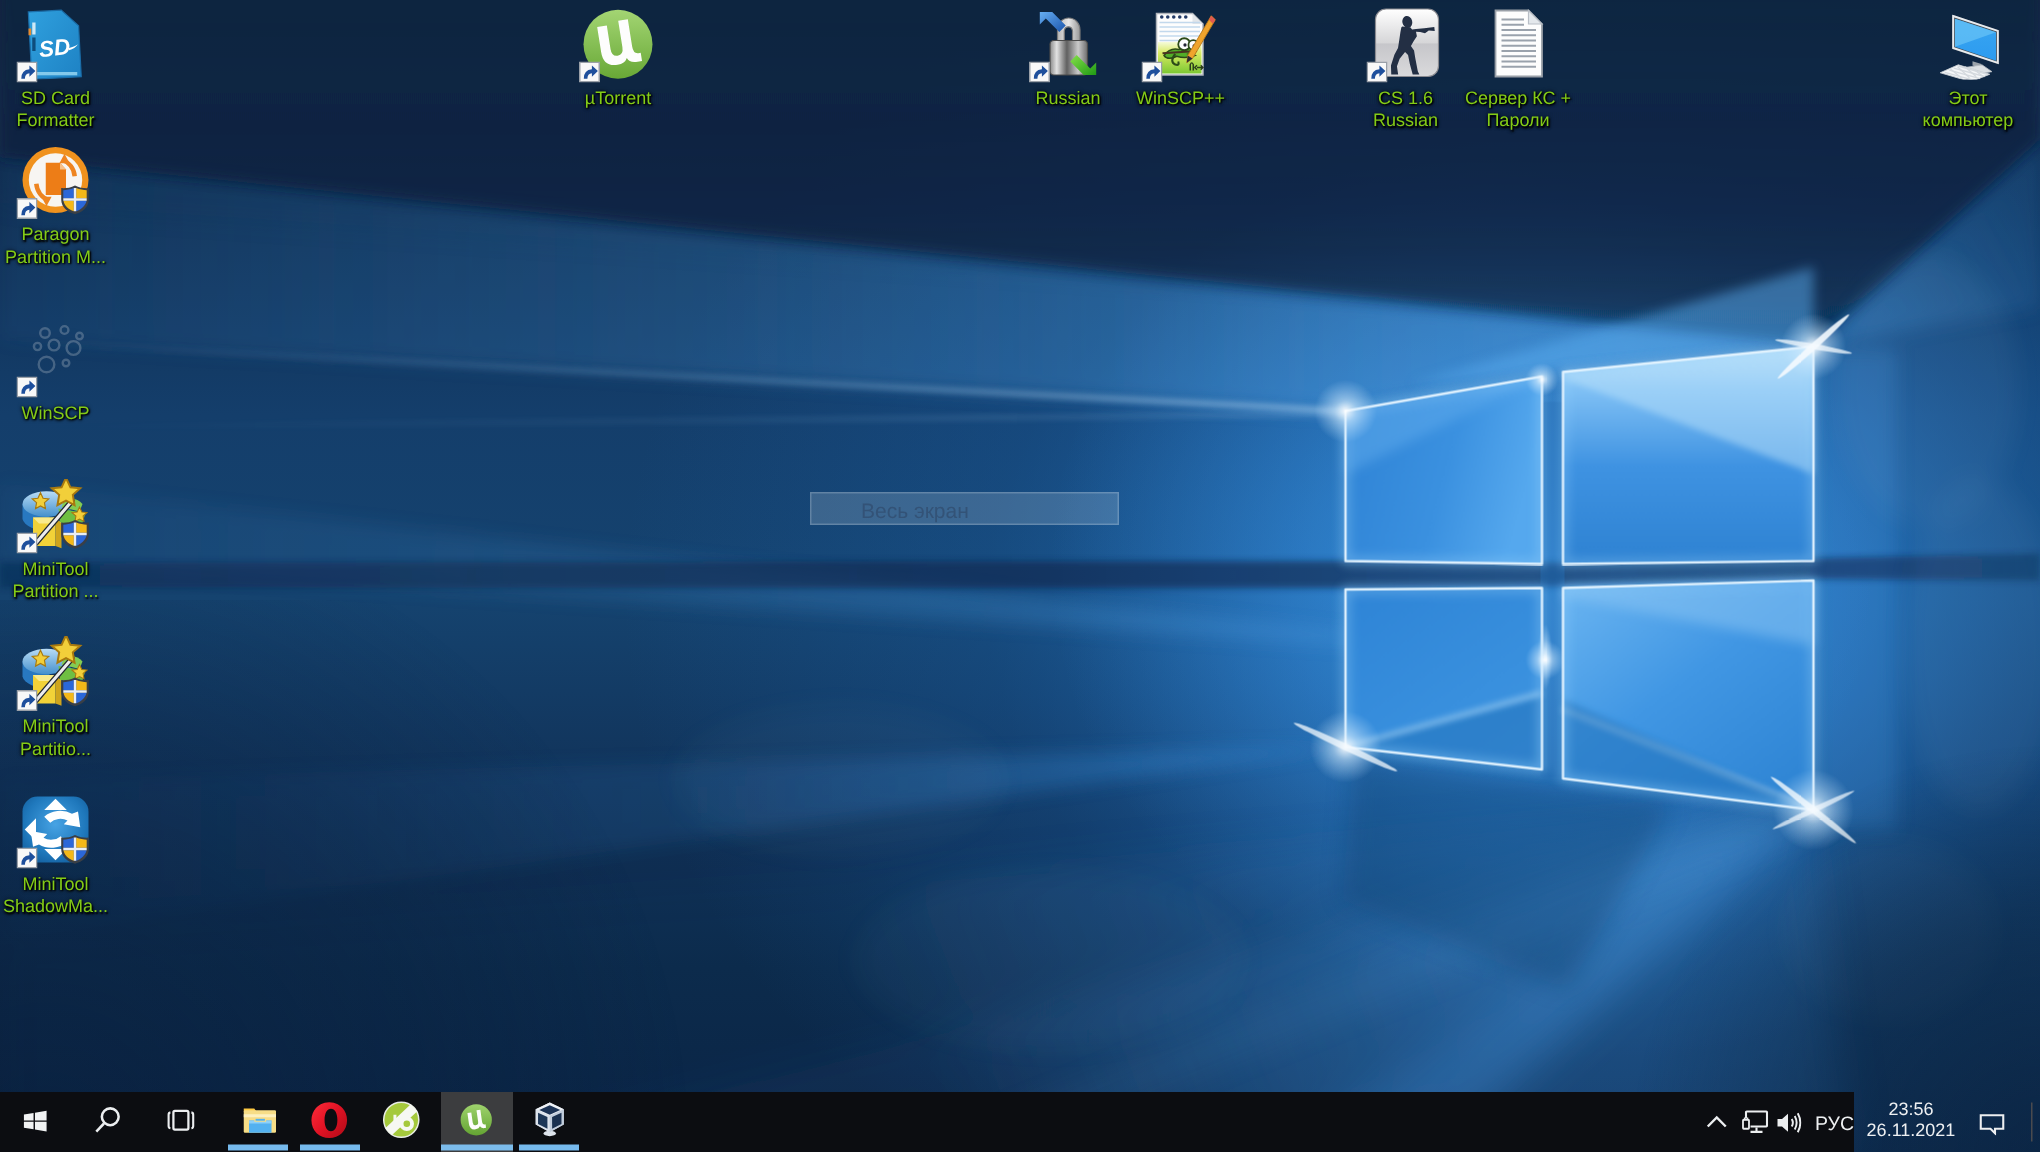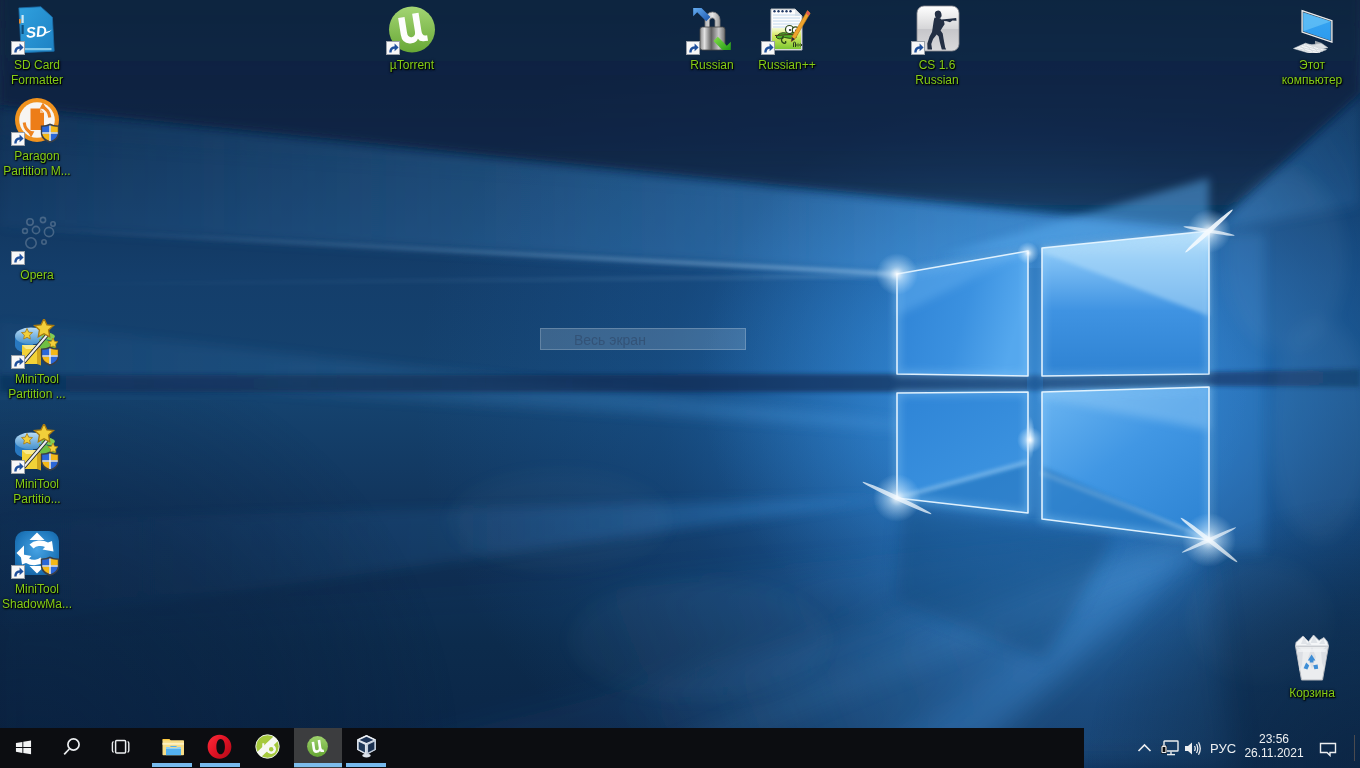--- a/index.html
+++ b/index.html
@@ -7,21 +7,21 @@
   #desktop{position:absolute;left:0;top:0;width:1360px;height:768px;}
   #wall{position:absolute;left:0;top:0;}
   .cell{position:absolute;width:76px;text-align:center;}
   .cell .ic{position:relative;width:48px;height:48px;margin:0 auto;}
   .cell .lbl{margin-top:5px;font-size:12px;line-height:15px;color:#84cc16;
     text-shadow:0 1px 2px rgba(0,0,0,.95),0 0 3px rgba(0,0,0,.8),1px 1px 1px rgba(0,0,0,.9);}
   .sc{position:absolute;left:-2px;bottom:-2px;width:14px;height:14px;}
   #tip{position:absolute;left:540px;top:328px;width:206px;height:22px;
     background:rgba(235,244,252,.18);border:1px solid rgba(255,255,255,.20);box-sizing:border-box;}
   #tip span{position:absolute;left:33px;top:3px;font-size:14px;color:rgba(50,80,115,.85);text-align:center;}
-  #taskbar{position:absolute;left:0;top:728px;width:1084px;height:40px;background:#0c0d11;}
+  #taskbar{position:absolute;left:0;top:728px;width:1212px;height:40px;background:#0c0d11;padding-left:24px;}
   .ul{position:absolute;bottom:1px;height:4px;background:#76b9ed;}
   .tray{position:absolute;color:#eef0f2;}
 </style>
 </head>
 <body>
 <div id="desktop">
 
 <svg id="wall" width="1360" height="768" viewBox="0 0 1360 768">
 <defs>
 <linearGradient id="base" x1="0" y1="0" x2="0" y2="1">
@@ -274,21 +274,21 @@
             <circle cx="12" cy="16" r="2.4"></circle>
             <circle cx="23" cy="15" r="3.6"></circle>
             <circle cx="36" cy="17" r="4.6"></circle>
             <circle cx="18" cy="28" r="5.2"></circle>
             <circle cx="31" cy="27" r="2.2"></circle>
           </g>
         </svg><svg class="sc" viewBox="0 0 14 14">
           <rect x="0.5" y="0.5" width="13" height="13" fill="#f8f8f8" stroke="#9aa0a8" stroke-width="1"></rect>
           <path d="M3.2,11.5 Q3.2,5.6 8.6,5.2 L8.6,2.6 L12.6,6.4 L8.6,10.2 L8.6,7.8 Q5.6,8 5.6,11.5 Z" fill="#1e4f9c"></path>
         </svg></div>
-      <div class="lbl">Opera</div>
+      <div class="lbl">WinSCP</div>
     </div>
 <div class="cell" style="left:-1px;top:319px">
       <div class="ic"><svg width="48" height="48" viewBox="0 0 48 48">
           <defs>
             <linearGradient id="cyla" x1="0" y1="0" x2="0" y2="1">
               <stop offset="0" stop-color="#b8dcf6"></stop>
               <stop offset="1" stop-color="#4490cc"></stop>
             </linearGradient>
           </defs>
           <path d="M2,17 L2,27 A16 8.5 0 0 0 20,34.5 L20,22 Z" fill="#2878c0"></path>
@@ -489,40 +489,59 @@
           </g>
           <path d="M30,38 q1.5,-3 3,0 l0,4 -1,0 0,-4 q-0.5,-1.5 -1,0 l0,4 -1,0 Z" fill="#2c3c1c"></path>
           <path d="M35,40 l4,0 m-1.5,-1.5 l1.5,1.5 -1.5,1.5 m-2.5,-3 l-1.5,1.5 1.5,1.5" stroke="#2c3c1c" stroke-width="0.9" fill="none"></path>
           <path d="M44.5,5.5 L47.2,8.2 L32,34 L28.2,36.8 L28.8,32 Z" fill="#f0a42c" stroke="#b87818" stroke-width="0.6"></path>
           <path d="M28.8,32 L28.2,36.8 L32,34 Z" fill="#2c2c34"></path>
           <path d="M44.5,5.5 L47.2,8.2 L45.6,10.9 L42.9,8.2 Z" fill="#e05a4f"></path>
         </svg><svg class="sc" viewBox="0 0 14 14">
           <rect x="0.5" y="0.5" width="13" height="13" fill="#f8f8f8" stroke="#9aa0a8" stroke-width="1"></rect>
           <path d="M3.2,11.5 Q3.2,5.6 8.6,5.2 L8.6,2.6 L12.6,6.4 L8.6,10.2 L8.6,7.8 Q5.6,8 5.6,11.5 Z" fill="#1e4f9c"></path>
         </svg></div>
-      <div class="lbl">Russian++</div>
+      <div class="lbl">WinSCP++</div>
     </div>
 <div class="cell" style="left:899px;top:5px">
       <div class="ic"><svg width="48" height="48" viewBox="0 0 48 48">
           <defs>
             <linearGradient id="csg" x1="0" y1="0" x2="0" y2="1">
               <stop offset="0" stop-color="#ffffff"></stop>
               <stop offset="0.5" stop-color="#d6d6d8"></stop>
               <stop offset="0.52" stop-color="#c6c6ca"></stop>
               <stop offset="1" stop-color="#dadadc"></stop>
             </linearGradient>
           </defs>
           <rect x="4" y="1" width="42" height="45" rx="7" fill="url(#csg)" stroke="#8a8a90" stroke-width="0.8"></rect>
           <ellipse cx="25.2" cy="9.6" rx="3.3" ry="4" transform="rotate(-14 25.2 9.6)" fill="#232f44"></ellipse>
           <path d="M21.8,12.6 L27.2,13.2 L28.4,14.6 L31,14.3 L36.5,13.8 L43.2,13 L43.5,15.7 L39.5,15.4 L37,17.2 L33.8,16.3 L31,16.1 L31.6,19.2 L29.6,22.2 L27.6,25.6 L29.7,28.6 L30.5,33.6 L32.2,42.5 L33.2,44.6 L28.8,44.6 L26.9,37.6 L25.7,31.6 L23.7,29.6 L20.1,34.1 L18.3,39.1 L19.1,44.6 L14.5,44.6 L14.3,38.6 L16.6,31.5 L19,27 L19.8,22 L20.6,16.5 L21.2,13.4 Z" fill="#232f44"></path>
         </svg><svg class="sc" viewBox="0 0 14 14">
           <rect x="0.5" y="0.5" width="13" height="13" fill="#f8f8f8" stroke="#9aa0a8" stroke-width="1"></rect>
           <path d="M3.2,11.5 Q3.2,5.6 8.6,5.2 L8.6,2.6 L12.6,6.4 L8.6,10.2 L8.6,7.8 Q5.6,8 5.6,11.5 Z" fill="#1e4f9c"></path>
         </svg></div>
       <div class="lbl">CS 1.6<br>Russian</div>
+    </div>
+<div class="cell" style="left:974px;top:5px">
+      <div class="ic"><svg width="48" height="48" viewBox="0 0 48 48">
+          <path d="M9,2 L31,2 L40,11 L40,46 L9,46 Z" fill="#fdfdfd" stroke="#9aa0a8" stroke-width="1.2"></path>
+          <path d="M31,2 L40,11 L31,11 Z" fill="#e4e8ec" stroke="#b8bec6" stroke-width="0.8"></path>
+          <g stroke="#9aa2ac" stroke-width="1.3">
+            <line x1="13" y1="8" x2="28" y2="8"></line>
+            <line x1="13" y1="11.5" x2="28" y2="11.5"></line>
+            <line x1="13" y1="15" x2="36" y2="15"></line>
+            <line x1="13" y1="18.5" x2="36" y2="18.5"></line>
+            <line x1="13" y1="22" x2="36" y2="22"></line>
+            <line x1="13" y1="25.5" x2="36" y2="25.5"></line>
+            <line x1="13" y1="29" x2="36" y2="29"></line>
+            <line x1="13" y1="32.5" x2="36" y2="32.5"></line>
+            <line x1="13" y1="36" x2="36" y2="36"></line>
+            <line x1="13" y1="39.5" x2="36" y2="39.5"></line>
+          </g>
+        </svg></div>
+      <div class="lbl">Сервер КС +<br>Пароли</div>
     </div>
 <div class="cell" style="left:1274px;top:5px">
       <div class="ic"><svg width="48" height="48" viewBox="0 0 48 48">
           <defs>
             <linearGradient id="scr" x1="0" y1="0" x2="0" y2="1">
               <stop offset="0" stop-color="#38a6f2"></stop>
               <stop offset="1" stop-color="#2d9bef"></stop>
             </linearGradient>
           </defs>
           <path d="M13.6,5 L44.4,15.2 L44.4,37.8 L13.6,27.6 Z" fill="#464e56"></path>
@@ -538,35 +557,20 @@
             <line x1="14.5" y1="40.4" x2="35" y2="46"></line>
             <line x1="17.5" y1="39" x2="37.5" y2="44.8"></line>
             <line x1="12" y1="40.7" x2="20" y2="47.3"></line>
             <line x1="17" y1="39.5" x2="25" y2="46.8"></line>
             <line x1="22" y1="39.5" x2="29.5" y2="46.2"></line>
             <line x1="27" y1="40.5" x2="33.8" y2="45.8"></line>
           </g>
         </svg></div>
       <div class="lbl">Этот<br>компьютер</div>
     </div>
-<div class="cell" style="left:1274px;top:633px">
-      <div class="ic"><svg width="48" height="48" viewBox="0 0 48 48">
-          <path d="M7.5,13 L40.5,13 L34.5,47 L13.5,47 Z" fill="#ebedef" stroke="#b4b8be" stroke-width="1"></path>
-          <path d="M9,13 L15,18 L14,32 L11.5,38 Z M39,13 L33,18 L34,30 L36.5,36 Z M24,14 L28,24 L24,36 L20,25 Z" fill="#dcdfe4"></path>
-          <path d="M10.5,19 L37.5,19 L38,16 L10,16 Z" fill="#f2f4f6" opacity="0.7"></path>
-          <path d="M9.5,8 L15,3 L20.5,8.5 L25.5,2 L31,7.5 L36,4.5 L39.5,9 L40.5,13 L7.5,13 L8,9.5 Z" fill="#f4f6f8" stroke="#c0c4ca" stroke-width="0.8"></path>
-          <path d="M16,3.5 L19.5,11 L13,11 Z M26,2.5 L29.5,10 L22.5,10 Z M21,8.5 L23.5,12 L18,12 Z M35.5,5 L37,11 L31,11 Z" fill="#dfe3e8"></path>
-          <g fill="#3e8ed6">
-            <path d="M19.8,27.5 L23.6,21.5 L27.4,27.5 L25.4,27.5 L25.4,29.5 L21.8,29.5 L21.8,27.5 Z"></path>
-            <path d="M18.2,29.5 L21.2,32.5 L19.4,36.4 L15.6,35.2 Z"></path>
-            <path d="M25.2,32.2 L29.6,31.6 L30.2,35.8 L26.4,36.3 Z"></path>
-          </g>
-        </svg></div>
-      <div class="lbl">Корзина</div>
-    </div>
 
 <div id="tip">
       <span>Весь экран</span>
     </div>
 
 <div id="taskbar">
 
 <svg style="position:absolute;left:15px;top:11px" width="17" height="17" viewBox="0 0 18 18">
 <path d="M1,4.2 L7.8,3.1 L7.8,8.4 L1,8.4 Z M8.8,2.95 L17,1.6 L17,8.4 L8.8,8.4 Z M1,9.4 L7.8,9.4 L7.8,14.7 L1,13.6 Z M8.8,9.4 L17,9.4 L17,16.2 L8.8,14.85 Z" fill="#f2f3f4"></path>
 </svg>

